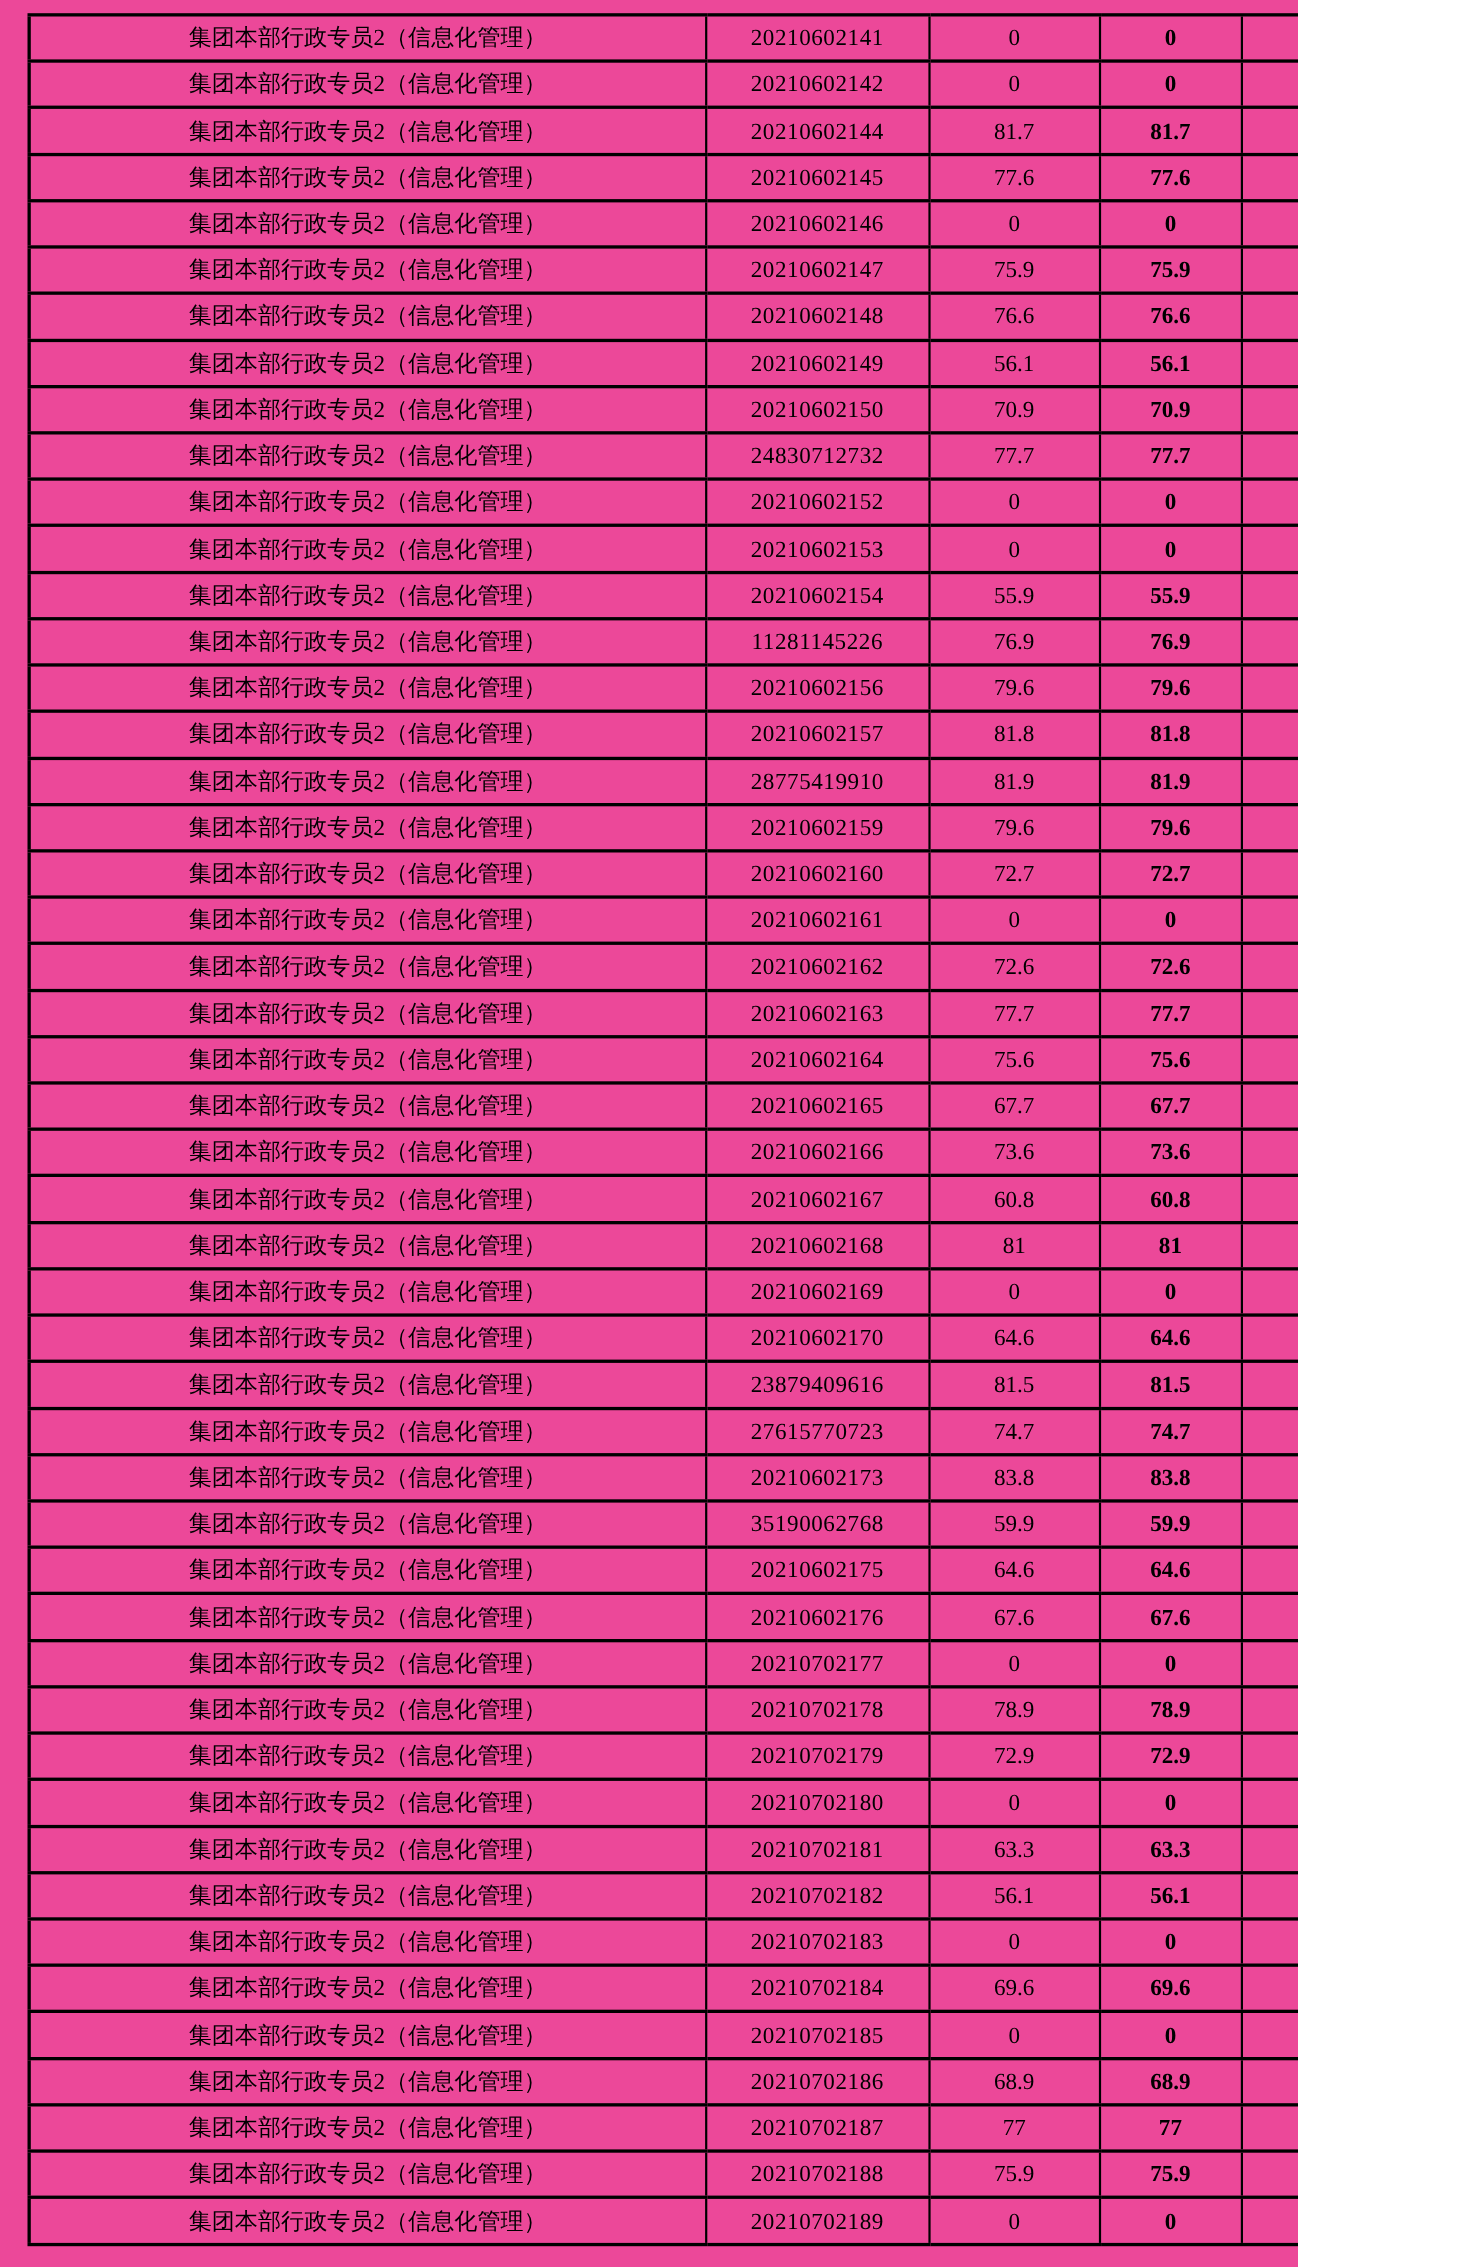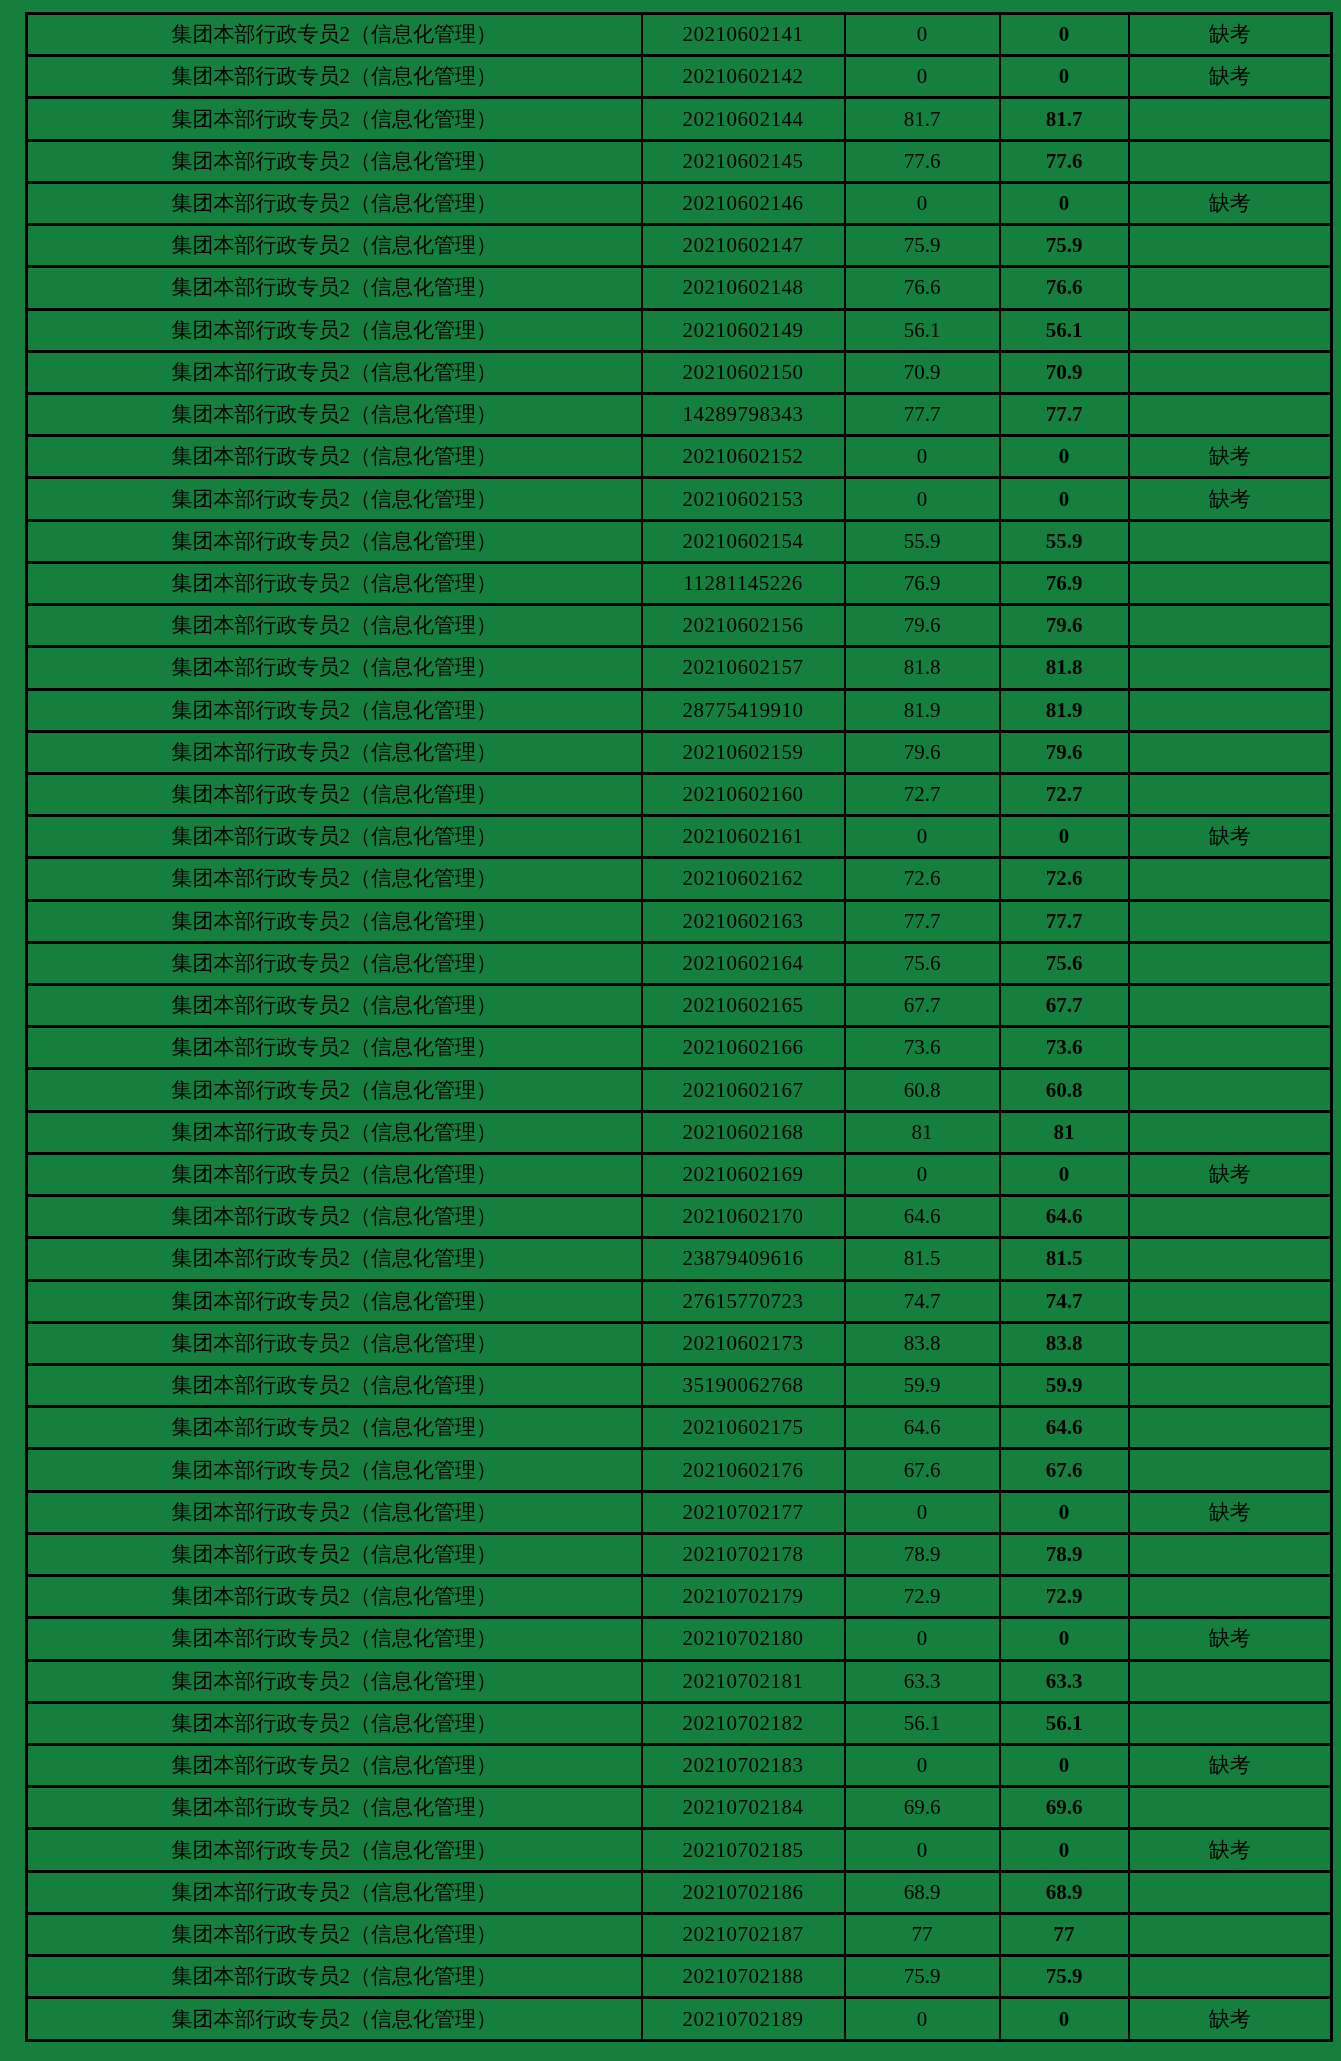--- a/index.html
+++ b/index.html
@@ -8,23 +8,23 @@
     background: #ffffff;
   }
   body {
     width: 1341px;
     height: 2061px;
     font-family: "Liberation Serif", "DejaVu Serif", serif;
     color: #000000;
   }
   .page {
     position: relative;
-    width: 1341px;
+    width: 1180px;
     height: 2061px;
-    background: #15803d;
+    background: #ec4899;
     overflow: hidden;
     text-decoration: underline;
   }
   table.score-table {
     position: absolute;
     left: 25px;
     top: 12px;
     width: 1305px;
     height: 2030px;
     border-collapse: collapse;
@@ -132,21 +132,21 @@
   <tr class="row">
     <td class="c-position">集团本部行政专员2（信息化管理）</td>
     <td class="c-id">20210602150</td>
     <td class="c-score">70.9</td>
     <td class="c-final">70.9</td>
     <td class="c-note"></td>
   </tr>
 
   <tr class="row">
     <td class="c-position">集团本部行政专员2（信息化管理）</td>
-    <td class="c-id">14289798343</td>
+    <td class="c-id">24830712732</td>
     <td class="c-score">77.7</td>
     <td class="c-final">77.7</td>
     <td class="c-note"></td>
   </tr>
 
   <tr class="row">
     <td class="c-position">集团本部行政专员2（信息化管理）</td>
     <td class="c-id">20210602152</td>
     <td class="c-score">0</td>
     <td class="c-final">0</td>

